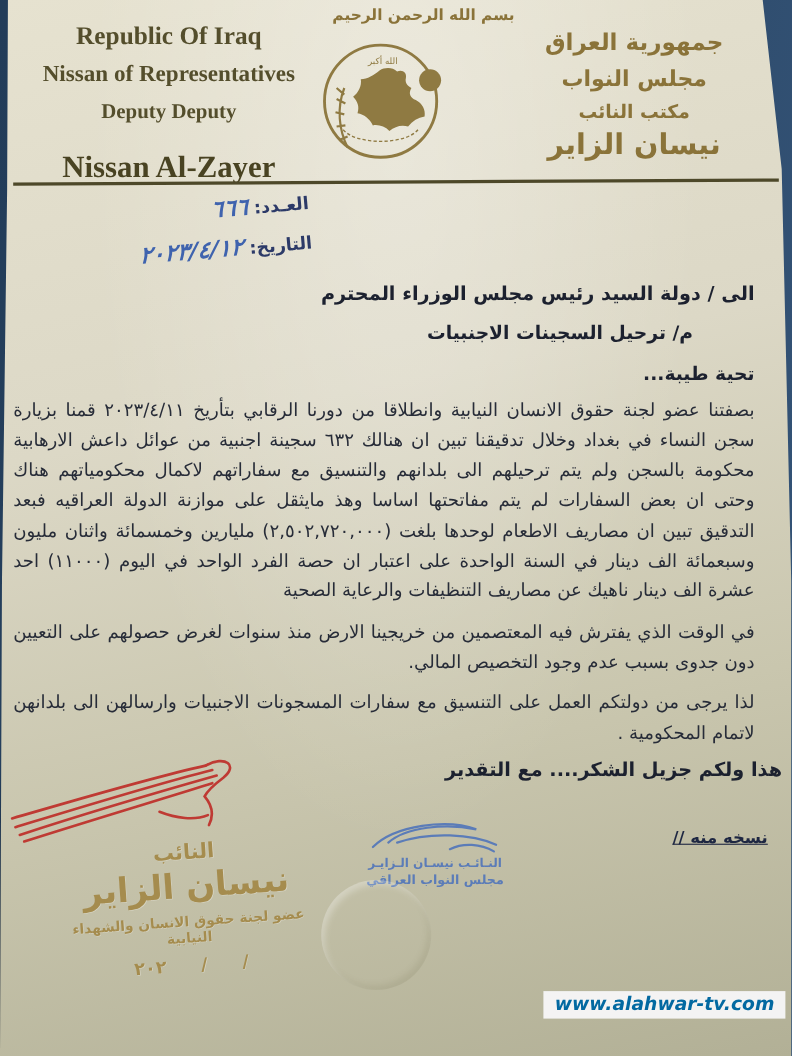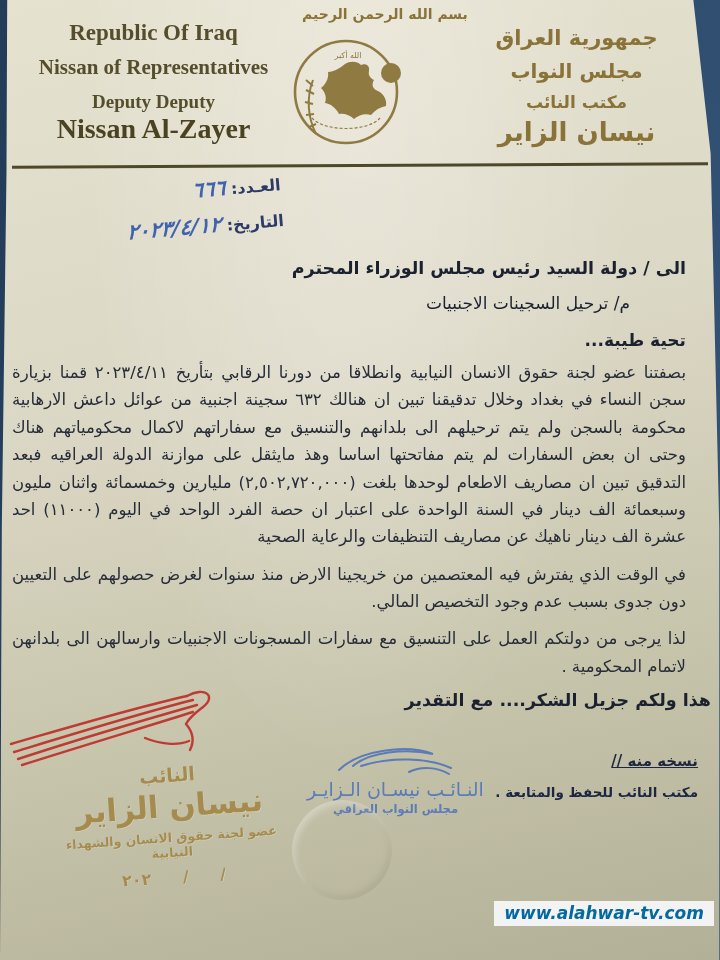--- a/index.html
+++ b/index.html
@@ -12,21 +12,21 @@
     clip-path:polygon(1% 0%,96.3% 0%,98.7% 16%,99.9% 55%,99.9% 100%,0% 100%,0.25% 55%,0.9% 18%);
     background:
       radial-gradient(ellipse at 50% 12%, rgba(255,255,255,0.30), rgba(255,255,255,0) 55%),
       linear-gradient(168deg,#e6e2d0 0%,#dcd8c6 38%,#c9c6ae 68%,#b2b096 100%);}
   
   .lh-en{position:absolute;left:16px;top:20px;width:275px;text-align:center;
     color:#544e2c;font-family:"Liberation Serif",serif;font-weight:700;}
   .lh-en .l1{font-size:23px;}
   .lh-en .l2{font-size:21px;margin-top:9px;}
   .lh-en .l3{font-size:19px;margin-top:11px;}
-  .lh-en .l4{font-size:28px;margin-top:0;color:#494322;}
+  .lh-en .l4{font-size:28px;margin-top:24px;color:#494322;}
   .bismillah{position:absolute;left:255px;top:6px;width:260px;text-align:center;
     color:#8a7339;font-size:14px;font-weight:700;direction:rtl;}
   .emblem{position:absolute;left:290px;top:34px;width:116px;height:116px;}
   .lh-ar{position:absolute;right:16px;top:26px;width:255px;text-align:center;
     direction:rtl;color:#8a7339;font-weight:700;}
   .lh-ar .a1{font-size:21px;}
   .lh-ar .a2{font-size:20px;margin-top:9px;}
   .lh-ar .a3{font-size:17px;margin-top:9px;}
   .lh-ar .a4{font-size:26px;margin-top:5px;}
   .rule{position:absolute;left:12px;right:12px;top:164px;border-top:3px solid #4d4829;
@@ -34,37 +34,37 @@
   
   .refblock{position:absolute;left:28px;top:182px;width:255px;direction:rtl;
     transform:rotate(-5deg);color:#2c3a68;}
   .ref-line{font-size:16px;font-weight:700;margin-bottom:12px;}
   .ref-val{font-size:21px;color:#3f63ae;font-style:italic;font-weight:700;margin-left:18px;
     display:inline-block;transform:skewX(-6deg);}
   
   .body-text{position:absolute;left:12px;right:34px;top:258px;direction:rtl;
     color:#272c38;font-size:16.5px;}
   .to-line{font-weight:700;font-size:17.5px;color:#1c212f;margin-bottom:15px;}
-  .subject-line{font-weight:400;font-size:17px;color:#1c212f;padding-right:56px;margin-bottom:17px;}
+  .subject-line{font-weight:700;font-size:17px;color:#1c212f;padding-right:56px;margin-bottom:17px;}
   .greeting{font-weight:700;font-size:17px;color:#1c212f;margin-bottom:9px;}
   .body-text p{margin:0 0 10px;text-align:justify;line-height:1.66;}
   .closing{font-weight:700;font-size:17.5px;color:#1c212f;text-align:right;
     transform:translateX(25px);margin-top:2px;}
   
   .red-sig{position:absolute;left:5px;top:680px;width:270px;height:98px;}
   .gold-stamp{position:absolute;left:48px;top:764px;width:245px;text-align:center;
     direction:rtl;color:#a58c4e;transform:rotate(-4deg);font-weight:700;
     text-shadow:0.5px 0.5px 0 rgba(255,255,255,0.35);}
   .gs1{font-size:19px;}
   .gs2{font-size:31px;margin-top:2px;}
   .gs3{font-size:12.5px;margin-top:6px;}
   .gs-date{font-size:16px;margin-top:8px;direction:ltr;word-spacing:26px;}
   .blue-stamp{position:absolute;left:298px;top:742px;width:195px;text-align:center;
     color:#5b7cb8;direction:rtl;}
-  .bs1{font-size:19px;font-weight:400;margin-top:-4px;}
+  .bs1{font-size:11px;font-weight:700;margin-top:-4px;}
   .bs2{font-size:11.5px;font-weight:700;margin-top:2px;}
   .copy-note{position:absolute;right:22px;top:752px;width:230px;direction:rtl;
     text-align:right;color:#1e2742;}
   .cn-title{font-size:15px;font-weight:700;text-decoration:underline;}
   .cn-line{font-size:13.5px;font-weight:700;margin-top:14px;}
   .emboss{position:absolute;left:292px;top:800px;width:100px;height:100px;border-radius:50%;
     box-shadow:inset 3px 4px 6px rgba(255,255,255,0.55),inset -3px -4px 6px rgba(108,103,72,0.28);
     opacity:0.55;}
   .watermark{position:absolute;right:6px;top:901px;background:rgba(249,249,251,0.92);
     color:#0369a1;font-weight:700;font-style:italic;font-size:17px;padding:2px 10px 3px;}
@@ -148,20 +148,19 @@
           <path d="M40,24 C70,14 108,16 130,26"></path>
           <path d="M88,30 C100,24 116,25 128,32"></path>
         </g>
       </svg>
       <div class="bs1">النـائـب نيسـان الـزايـر</div>
       <div class="bs2">مجلس النواب العراقي</div>
     </div>
 
     <div class="copy-note">
       <div class="cn-title">نسخه منه //</div>
-      <div class="cn-line">مكتب النائب للحفظ والمتابعة .</div>
     </div>
 
     <div class="emboss"></div>
   </div>
 
   <div class="watermark">www.alahwar-tv.com</div>
 </div>
 
 </body></html>

